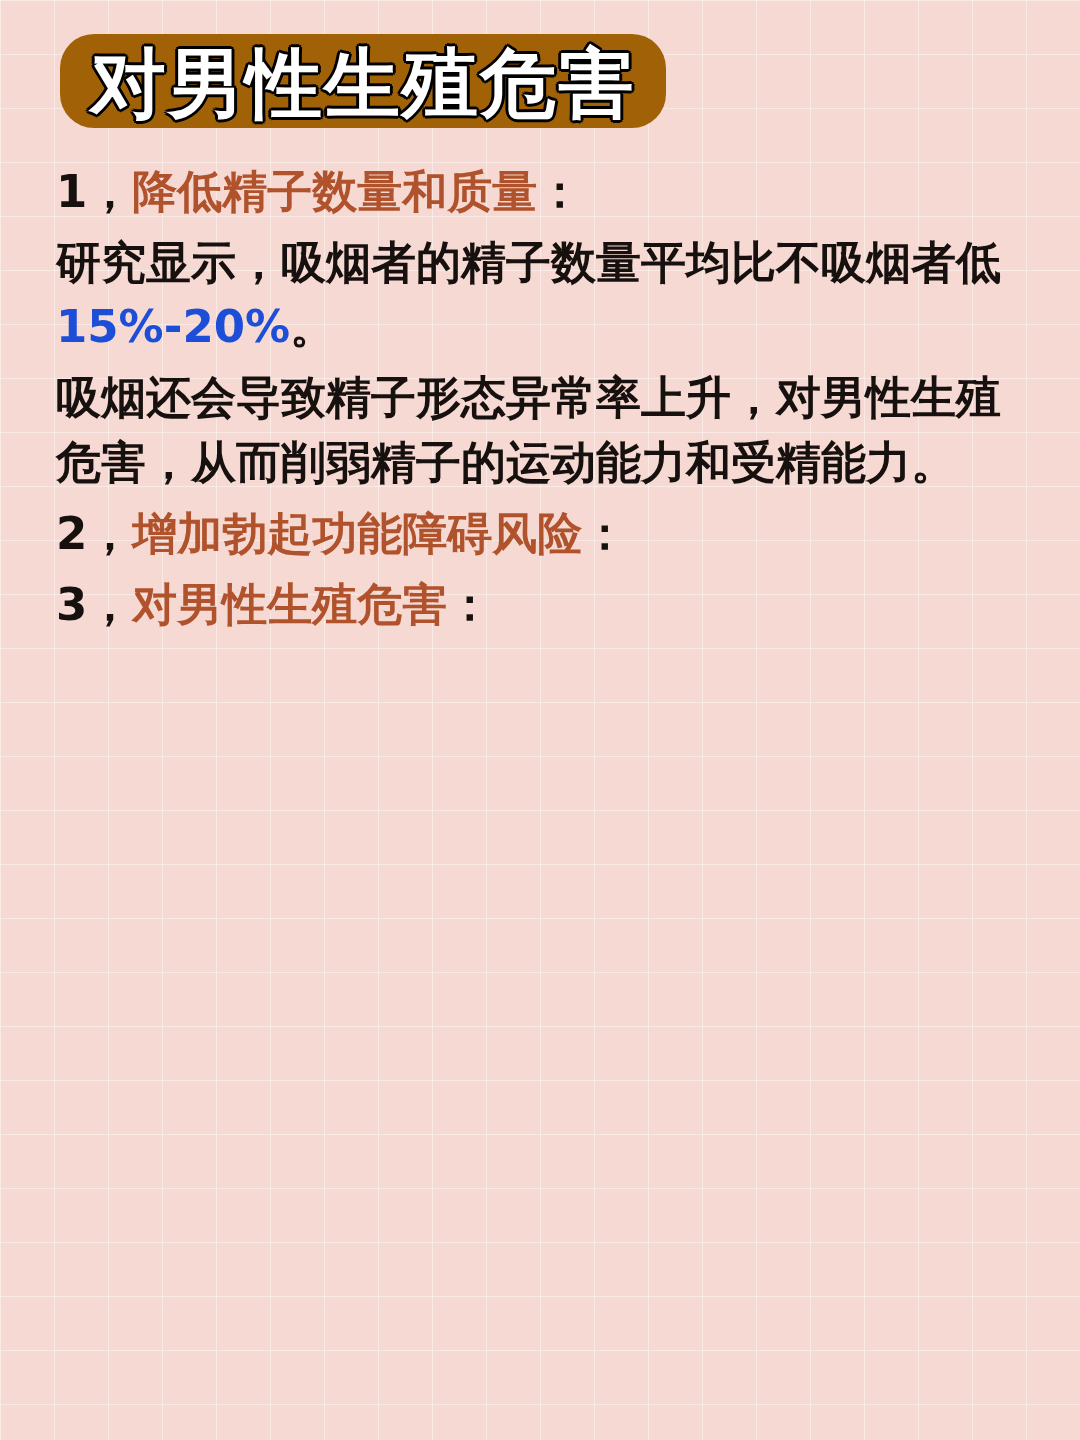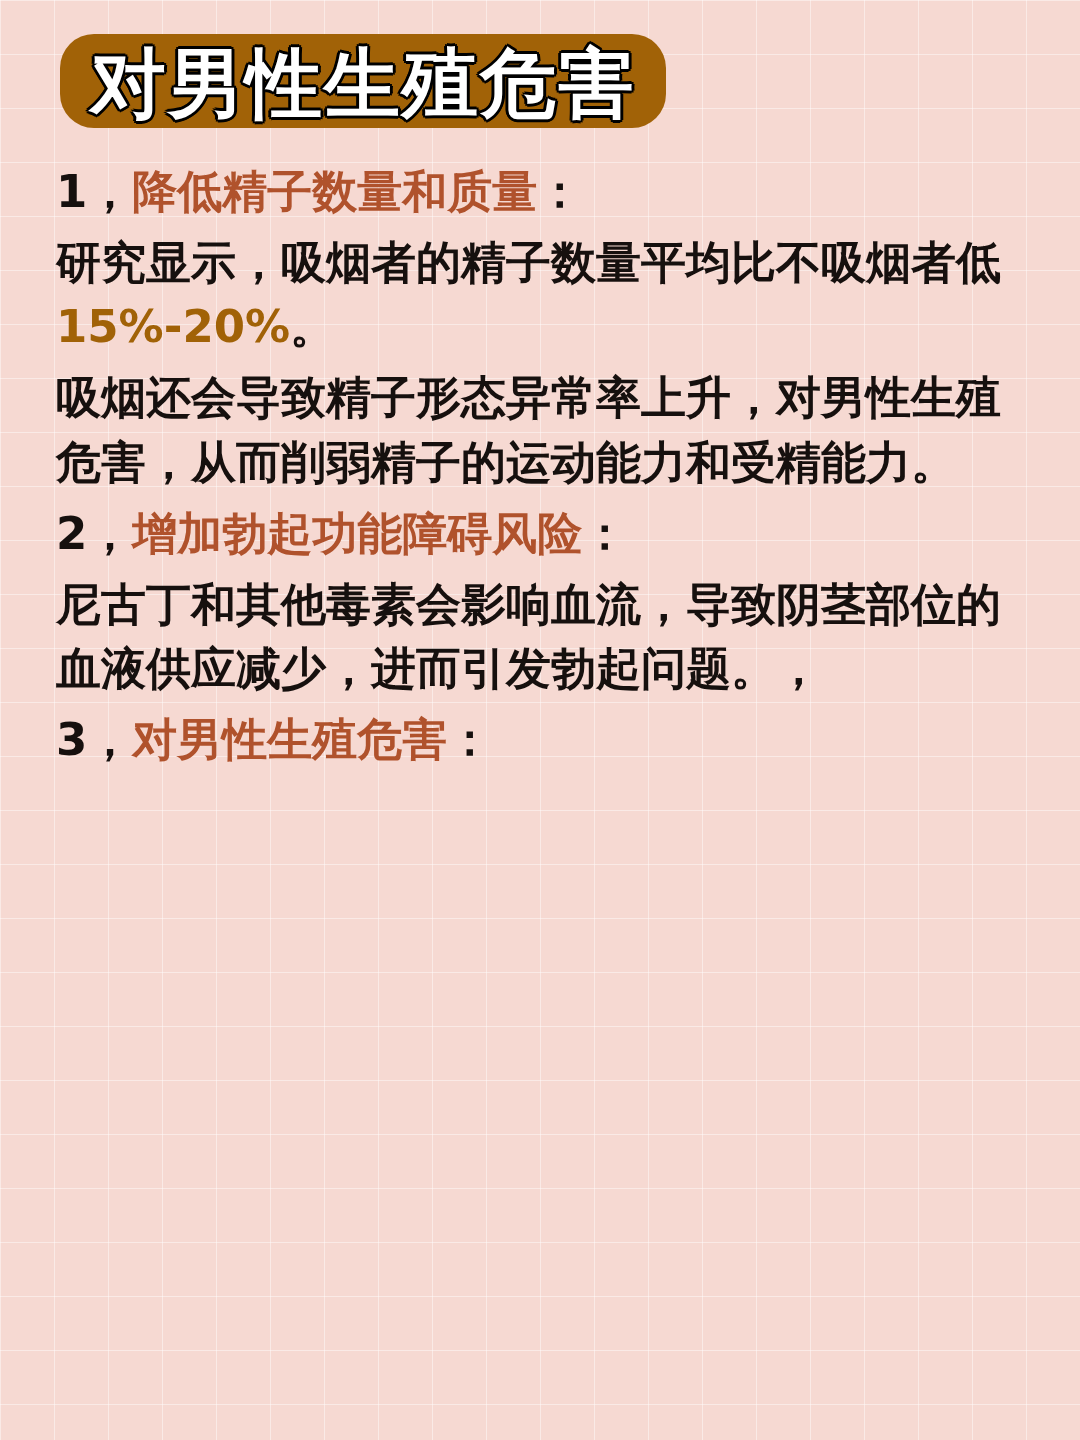--- a/index.html
+++ b/index.html
@@ -69,21 +69,21 @@
     margin-top: 6px;
   }
   .num {
     color: #16100e;
   }
   .accent {
     color: #b0522c;
     font-family: Liberation Serif, serif;
   }
   .hl {
-    color: #a16207;
+    color: #1d4ed8;
   }
 </style>
 </head>
 <body>
 
 <div class="grid-overlay"></div>
 
 <div class="page">
 
   <div class="title-wrap">
@@ -98,22 +98,19 @@
     <p>
       <span>研究显示，吸烟者的精子数量平均比不吸烟者低</span><span class="hl">15%-20%</span><span>。</span>
     </p>
     <p>
       <span>吸烟还会导致精子形态异常率上升，对男性生殖危害，从而削弱精子的运动能力和受精能力。</span>
     </p>
 
     <p class="heading-line">
       <span class="num">2，</span><span class="accent">增加勃起功能障碍风险</span><span class="num">：</span>
     </p>
-    <p>
-      <span>尼古丁和其他毒素会影响血流，导致阴茎部位的血液供应减少，进而引发勃起问题。，</span>
-    </p>
 
     <p class="heading-line">
       <span class="num">3，</span><span class="accent">对男性生殖危害</span><span class="num">：</span>
     </p>
 
   </div>
 </div>
 
 </body></html>

